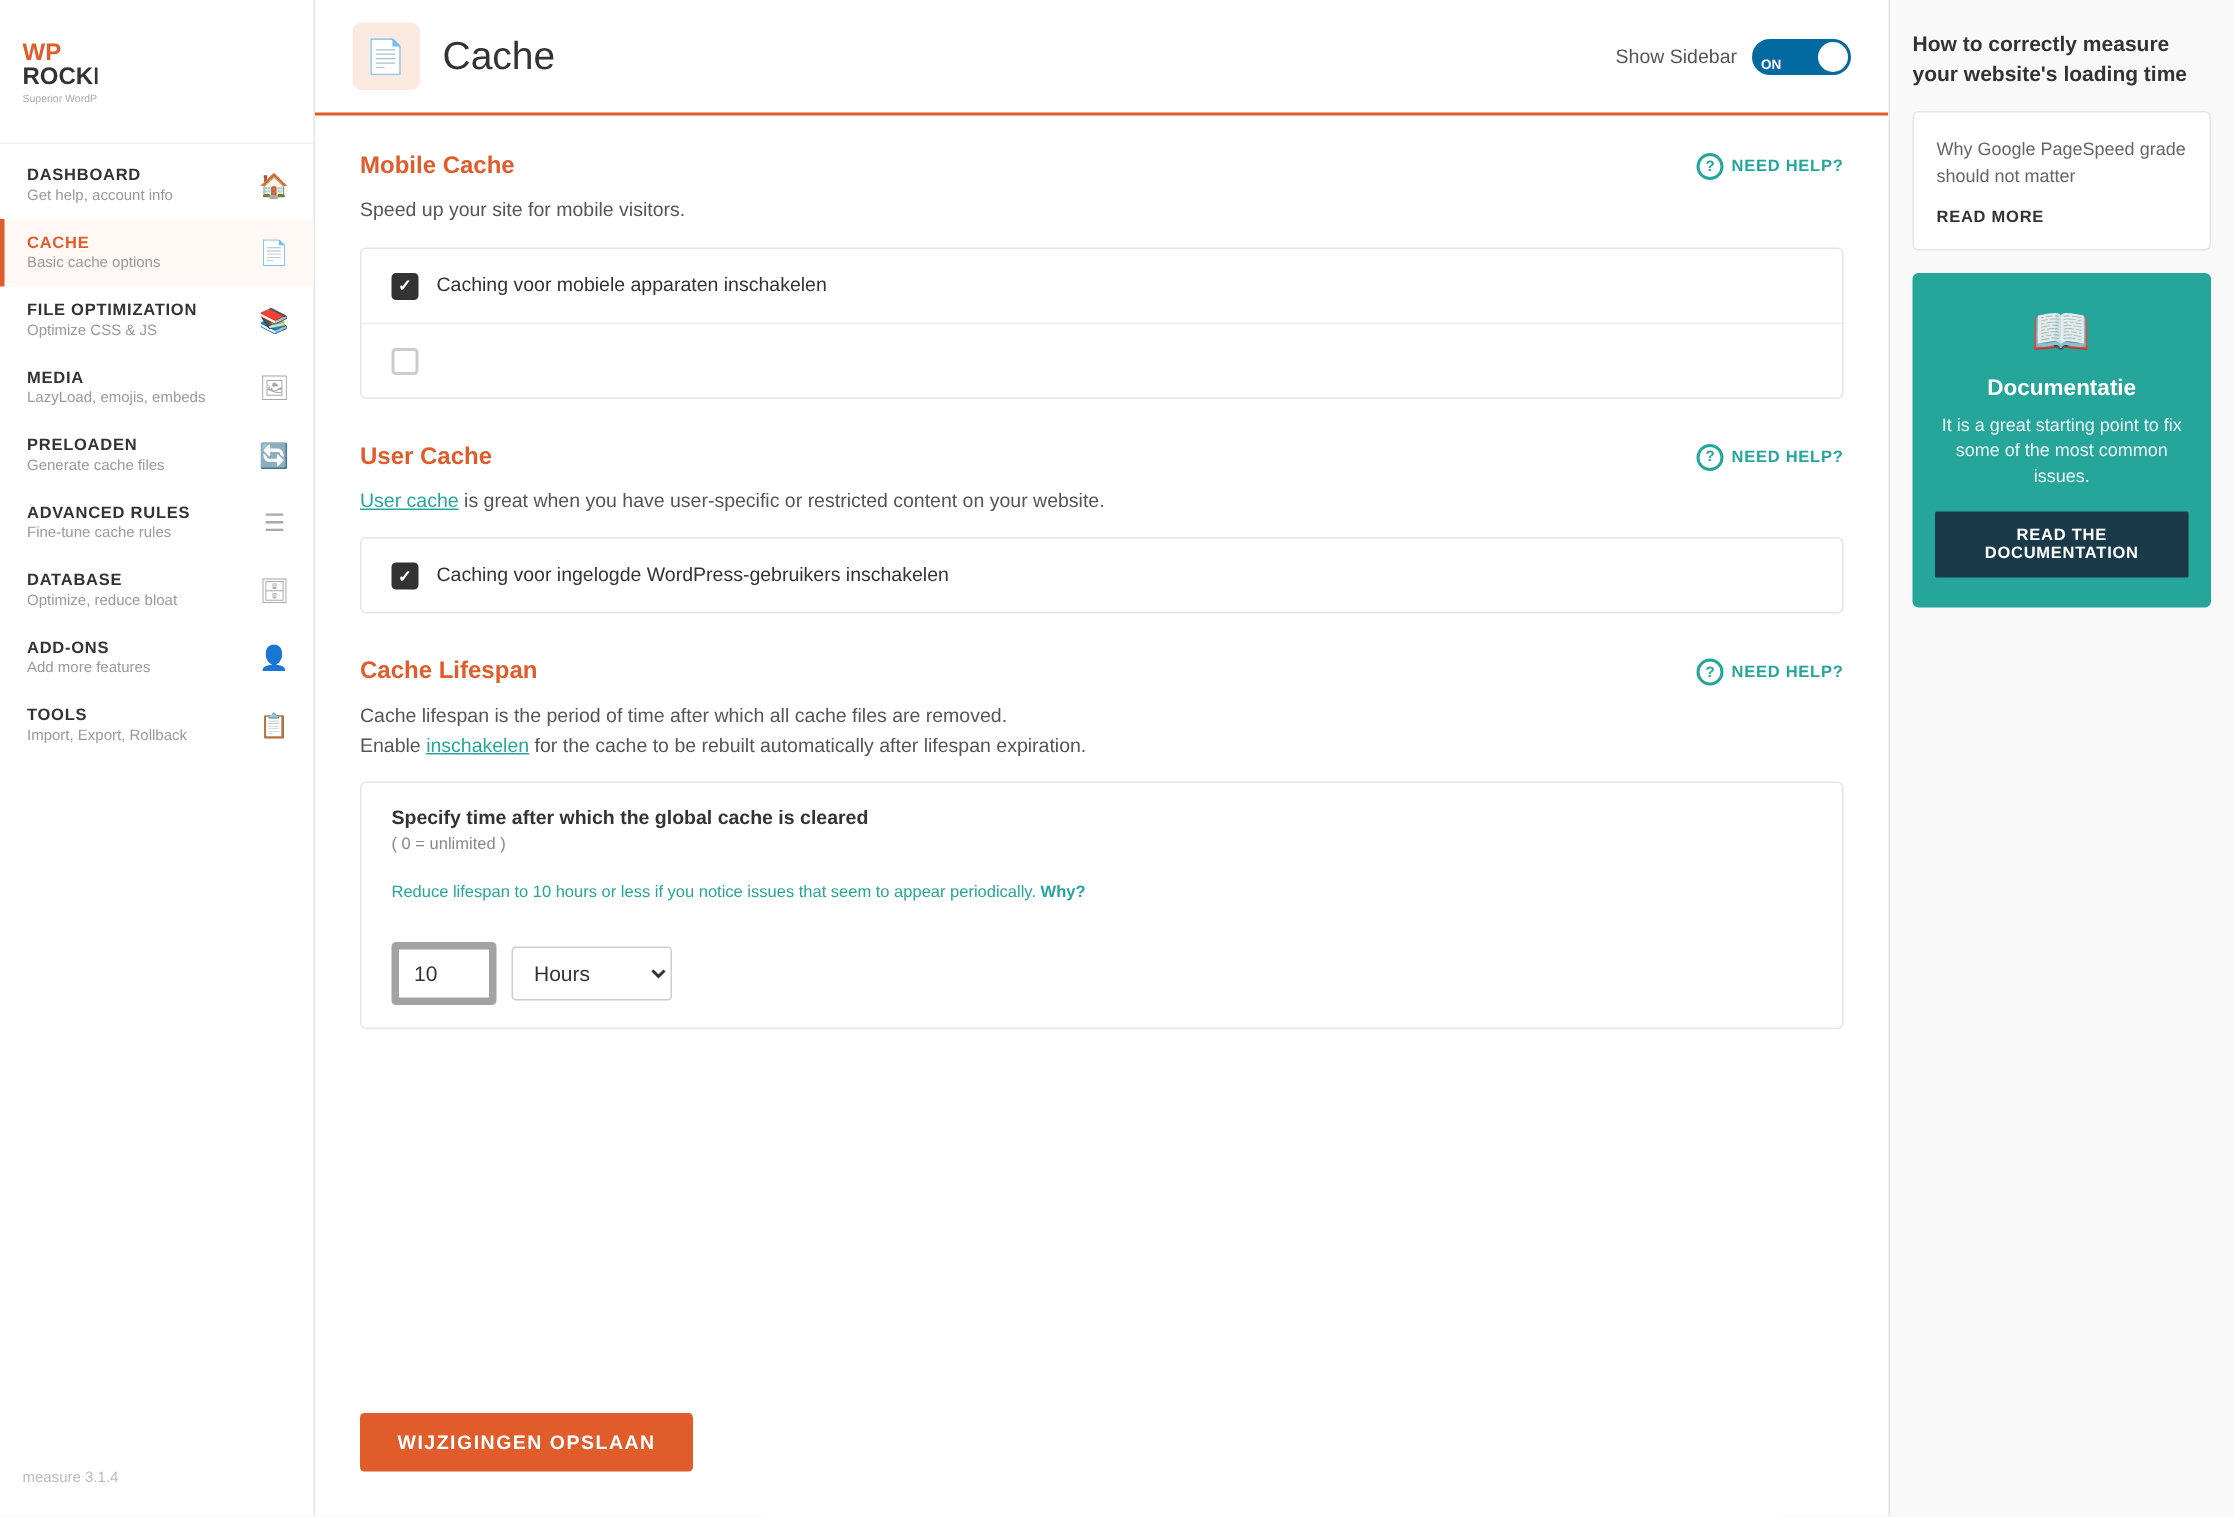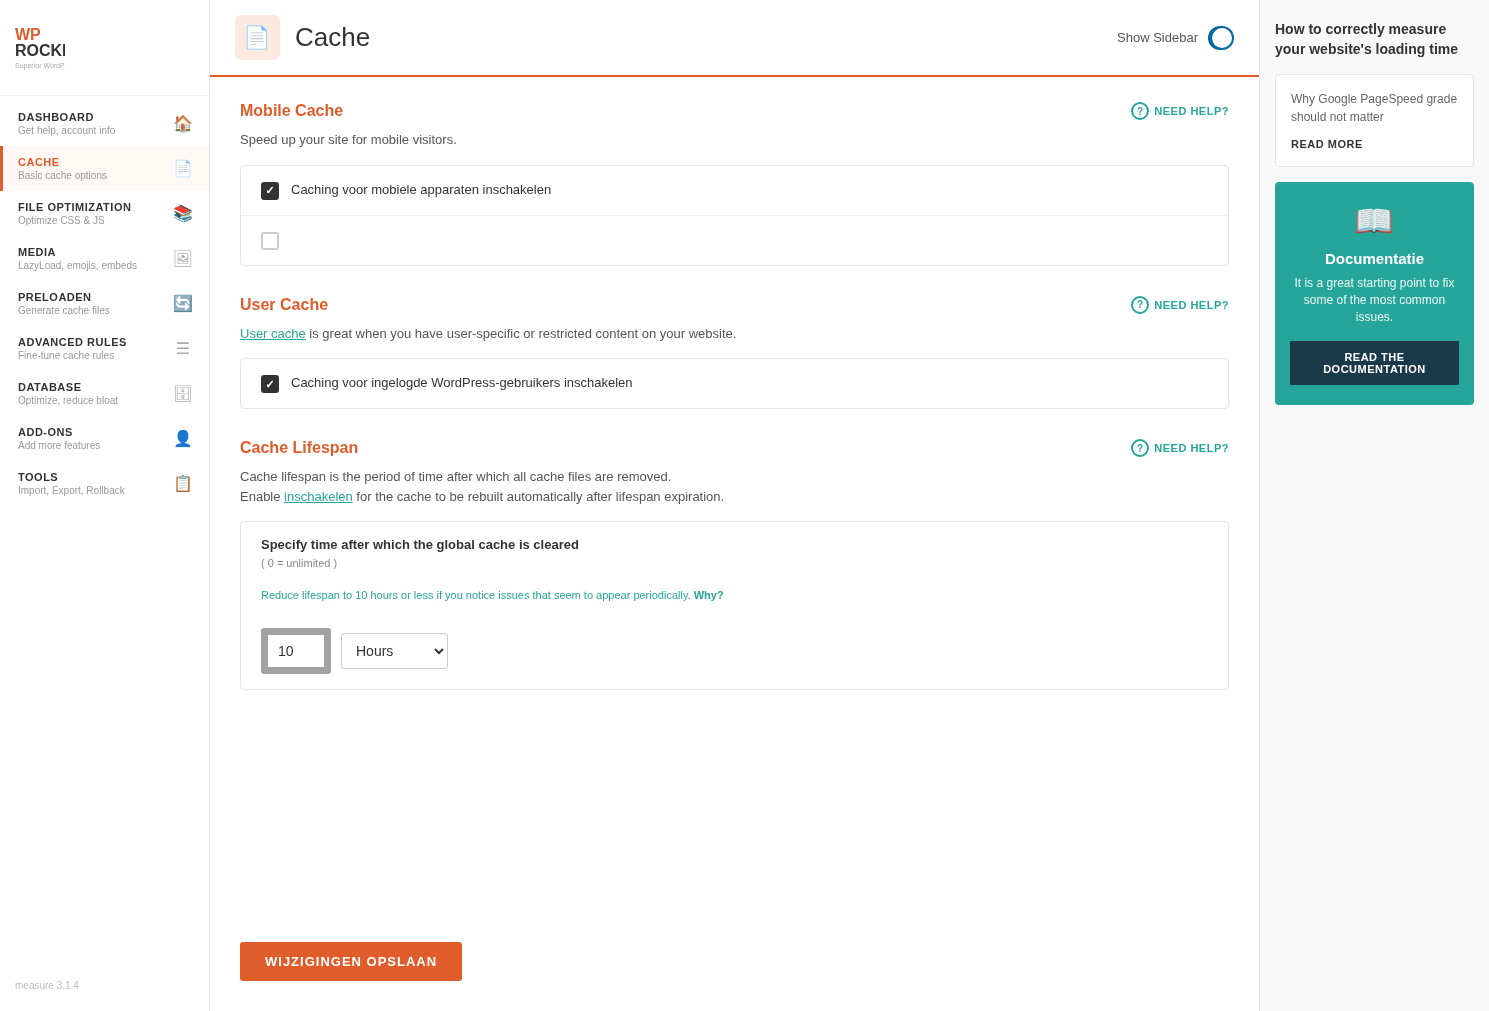--- a/index.html
+++ b/index.html
@@ -134,21 +134,21 @@
 
     .sidebar-toggle {
       display: flex;
       align-items: center;
       gap: 10px;
       font-size: 13px;
       color: #555;
     }
 
     .toggle-switch {
-      width: 26px;
+      width: 66px;
       height: 24px;
       background: #0369a1;
       border-radius: 12px;
       position: relative;
       cursor: pointer;
       display: flex;
       align-items: flex-end;
       padding: 2px;
     }
 
@@ -291,21 +291,21 @@
     .lifespan-inputs {
       display: flex;
       align-items: center;
       gap: 10px;
       margin-top: 15px;
     }
 
     .lifespan-number {
       width: 70px;
       padding: 8px 10px;
-      border: 7px solid #a3a3a3;
+      border: 5px solid #a3a3a3;
       border-radius: 3px;
       font-size: 14px;
       color: #333;
       text-align: left;
     }
 
     .lifespan-select {
       padding: 8px 25px 8px 10px;
       border: 1px solid #ccc;
       border-radius: 3px;

